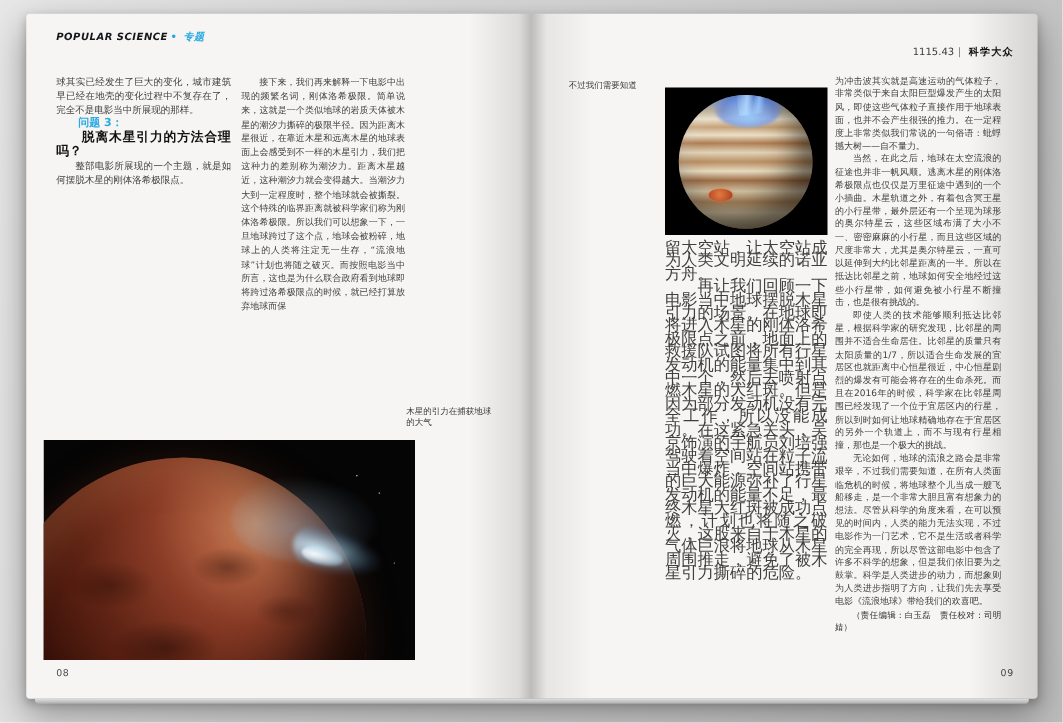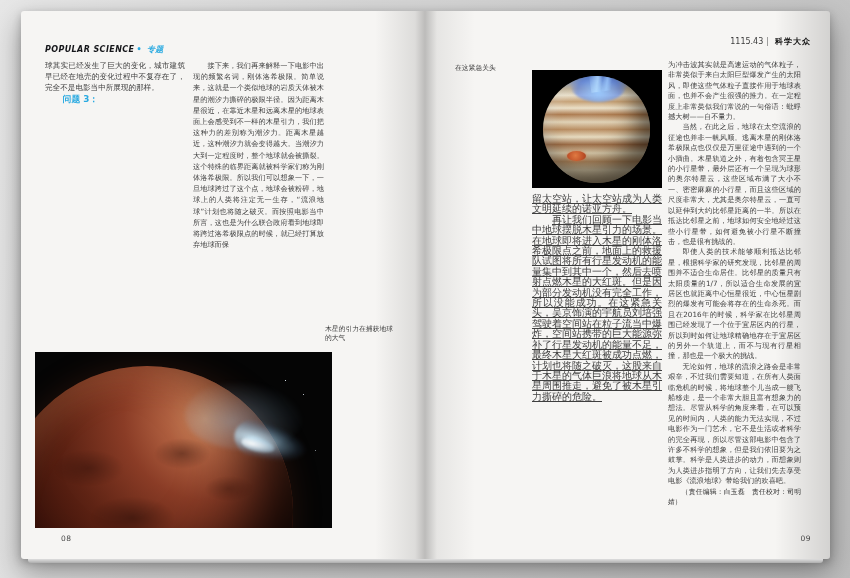--- a/index.html
+++ b/index.html
@@ -23,36 +23,36 @@
   .gutter{
     position:absolute;left:354px;top:0;width:100px;height:100%;pointer-events:none;
     background:linear-gradient(to right,rgba(90,90,90,0) 0%,rgba(90,90,90,.16) 40%,rgba(55,55,55,.30) 50%,rgba(90,90,90,.10) 62%,rgba(90,90,90,0) 100%);
   }
   .right-shade{
     position:absolute;right:0;top:0;width:55px;height:100%;border-radius:0 3px 3px 0;pointer-events:none;
     background:linear-gradient(to left,rgba(0,0,0,.14),rgba(0,0,0,0));
   }
 
   
-  .hdr-left{position:absolute;left:24px;top:33px;font-size:8px;font-weight:bold;font-style:italic;letter-spacing:.4px;color:#15161a;}
+  .hdr-left{position:absolute;left:24px;top:13px;font-size:8px;font-weight:bold;font-style:italic;letter-spacing:.4px;color:#15161a;}
   .hdr-left .topic{color:var(--accent);margin-left:3px;}
   .hdr-left .dot{color:var(--accent);margin:0 2px;}
   .hdr-right{position:absolute;right:19px;top:25px;font-size:8px;color:#3a3a3a;}
   .hdr-right .brand{font-weight:bold;color:#101010;margin-left:3px;letter-spacing:1px;}
   .hdr-right .sep{margin:0 3px;color:#777;}
   .pagenum{position:absolute;bottom:16px;font-size:7.5px;color:#4a4a4a;letter-spacing:.5px;}
-  .pn-left{left:24px;margin-left:16px;} .pn-right{right:19px;}
+  .pn-left{left:24px;} .pn-right{right:19px;}
 
   
   .col{position:absolute;color:var(--ink);text-align:justify;word-break:break-all;}
   .col p{margin:0;text-indent:2em;}
   .col p.noindent{text-indent:0;}
   .col1{left:24px;top:49px;width:140px;font-size:7.6px;line-height:11.2px;}
   .col2{left:172px;top:49px;width:131px;font-size:7.2px;line-height:11.2px;}
-  .colA{left:511px;top:183px;width:130px;font-size:10px;line-height:10.4px;text-decoration:underline;}
+  .colA{left:511px;top:183px;width:130px;font-size:13px;line-height:10.4px;}
   .colB{left:647px;top:49px;width:133px;font-size:7.2px;line-height:10.4px;}
 
   .q-label{color:var(--accent);font-weight:bold;font-size:8.8px;margin:9px 0 2px;text-indent:0;}
   .q-title{font-weight:bold;font-size:10.2px;color:#121212;margin:0 0 7px;text-indent:0;letter-spacing:.3px;}
   .credit{margin-top:4px;text-indent:0;font-size:6.8px;color:#2e2e2e;}
 
   .caption{position:absolute;font-size:6.8px;line-height:9.4px;color:#3a3a3a;}
   .cap-left{left:304px;top:314px;width:68px;}
   .cap-jupiter{left:434px;top:53px;width:90px;}
 
@@ -130,20 +130,22 @@
 <div class="canvas">
   <div class="spread">
 
     <div class="hdr-left">
       <span>POPULAR SCIENCE</span><span class="dot">•</span><span class="topic">专题</span>
     </div>
 
     <div class="col col1">
       <p class="noindent">球其实已经发生了巨大的变化，城市建筑早已经在地壳的变化过程中不复存在了，完全不是电影当中所展现的那样。</p>
       <p class="q-label">问题 3：</p>
+      <p class="q-title">脱离木星引力的方法合理吗？</p>
+      <p>整部电影所展现的一个主题，就是如何摆脱木星的刚体洛希极限点。</p>
     </div>
 
     <div class="col col2">
       <p>接下来，我们再来解释一下电影中出现的频繁名词，刚体洛希极限。简单说来，这就是一个类似地球的岩质天体被木星的潮汐力撕碎的极限半径。因为距离木星很近，在靠近木星和远离木星的地球表面上会感受到不一样的木星引力，我们把这种力的差别称为潮汐力。距离木星越近，这种潮汐力就会变得越大。当潮汐力大到一定程度时，整个地球就会被撕裂。这个特殊的临界距离就被科学家们称为刚体洛希极限。所以我们可以想象一下，一旦地球跨过了这个点，地球会被粉碎，地球上的人类将注定无一生存，“流浪地球”计划也将随之破灭。而按照电影当中所言，这也是为什么联合政府看到地球即将跨过洛希极限点的时候，就已经打算放弃地球而保</p>
     </div>
 
     <div class="caption cap-left">木星的引力在捕获地球的大气</div>
 
     <div class="photo-left">
       <div class="stars"></div>
@@ -154,21 +156,21 @@
     </div>
 
     <div class="pagenum pn-left">08</div>
 
     <div class="gutter"></div>
 
     <div class="hdr-right">
       <span>1115.43</span><span class="sep">|</span><span class="brand">科学大众</span>
     </div>
 
-    <div class="caption cap-jupiter">在这紧急关头</div>
+    <div class="caption cap-jupiter">不过我们需要知道</div>
 
     <div class="photo-jupiter">
       <div class="jupiter">
         <div class="band-blur"></div>
         <div class="aurora"></div>
         <div class="aurora-streaks"></div>
         <div class="red-spot"></div>
       </div>
     </div>
 

